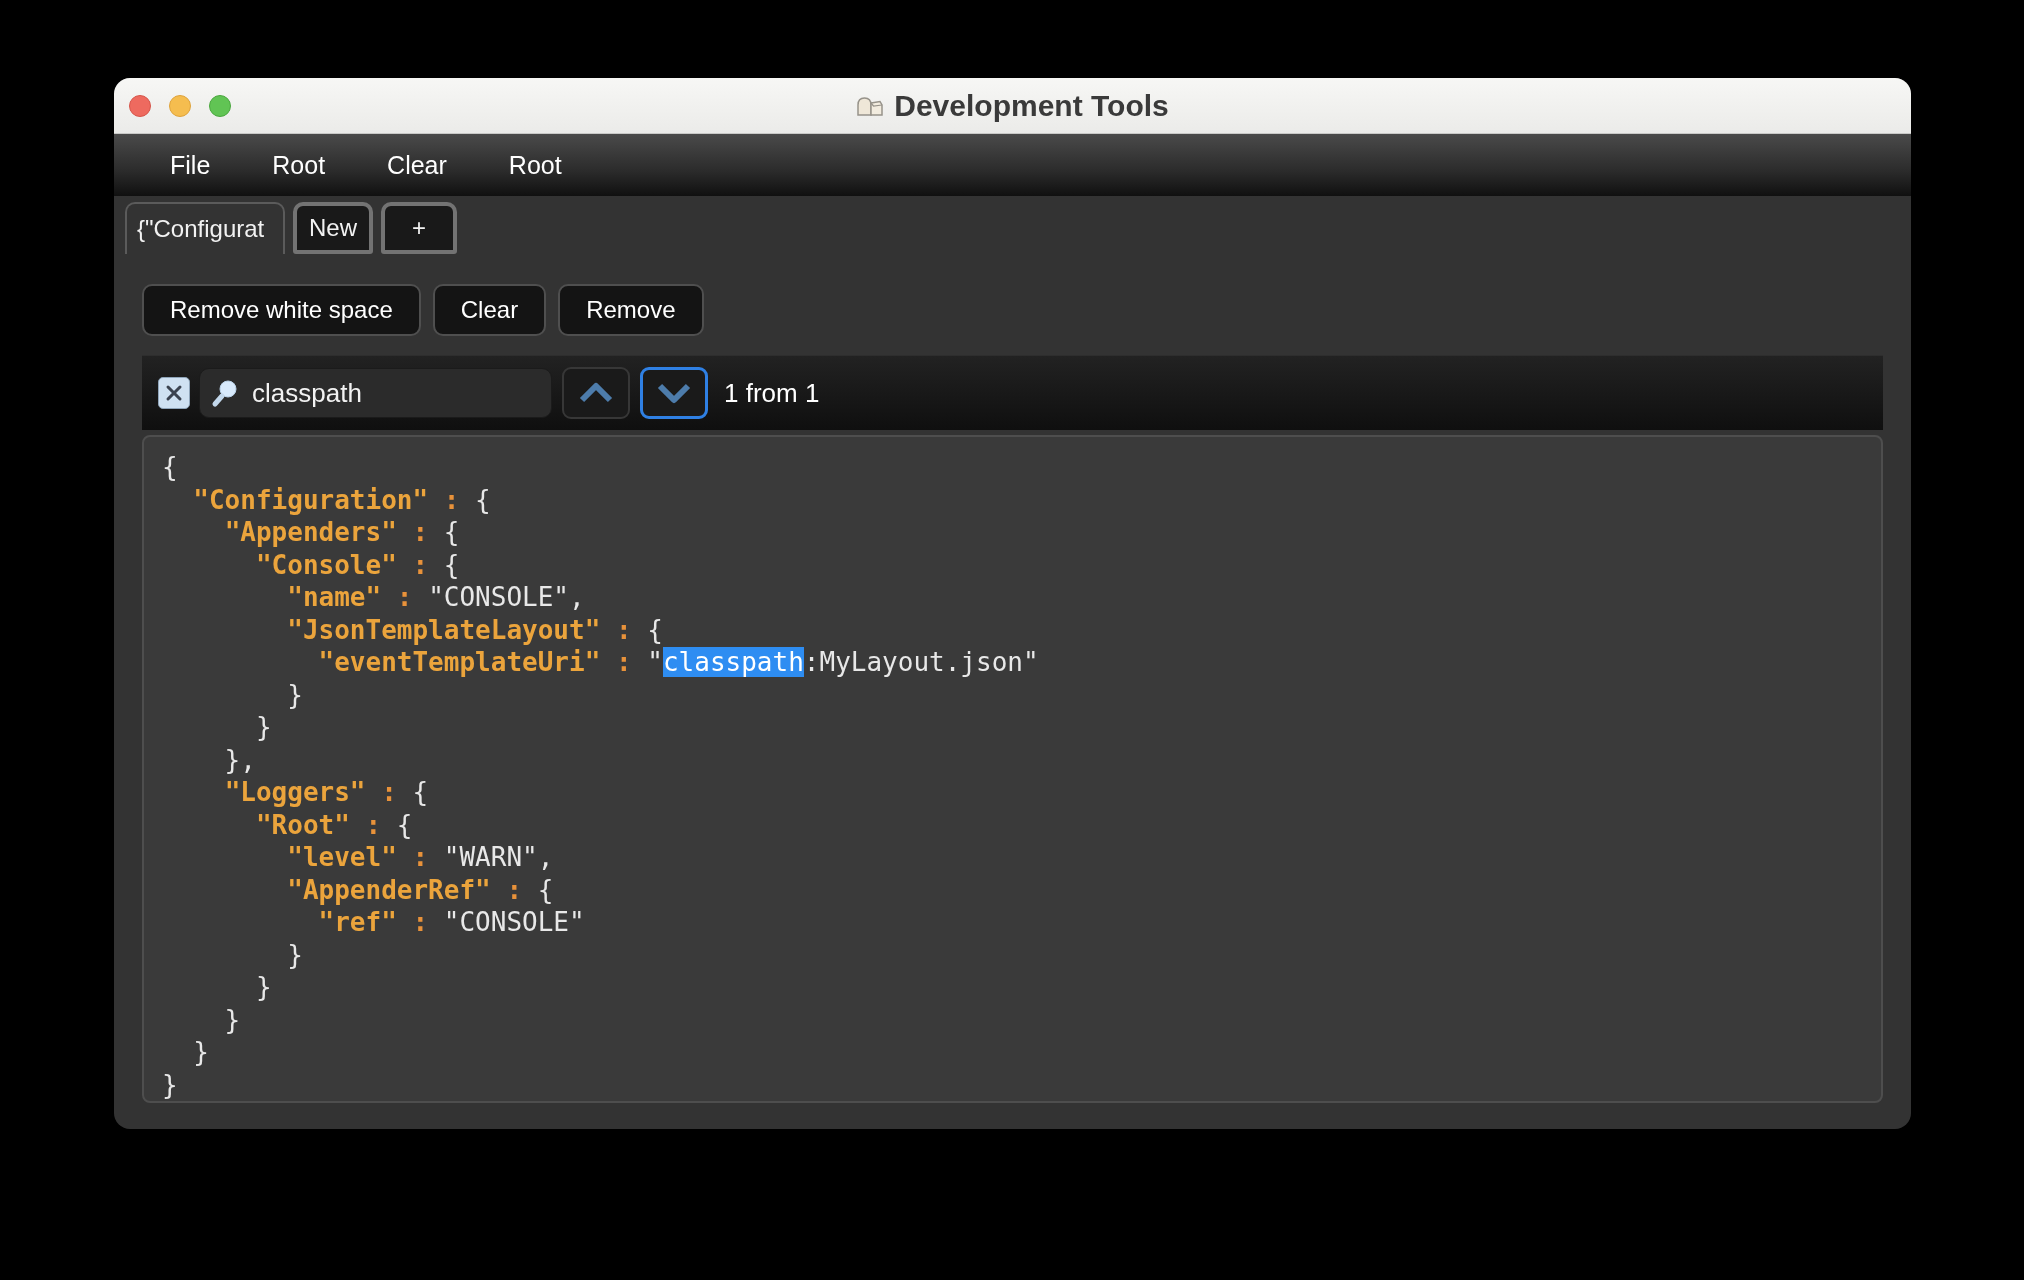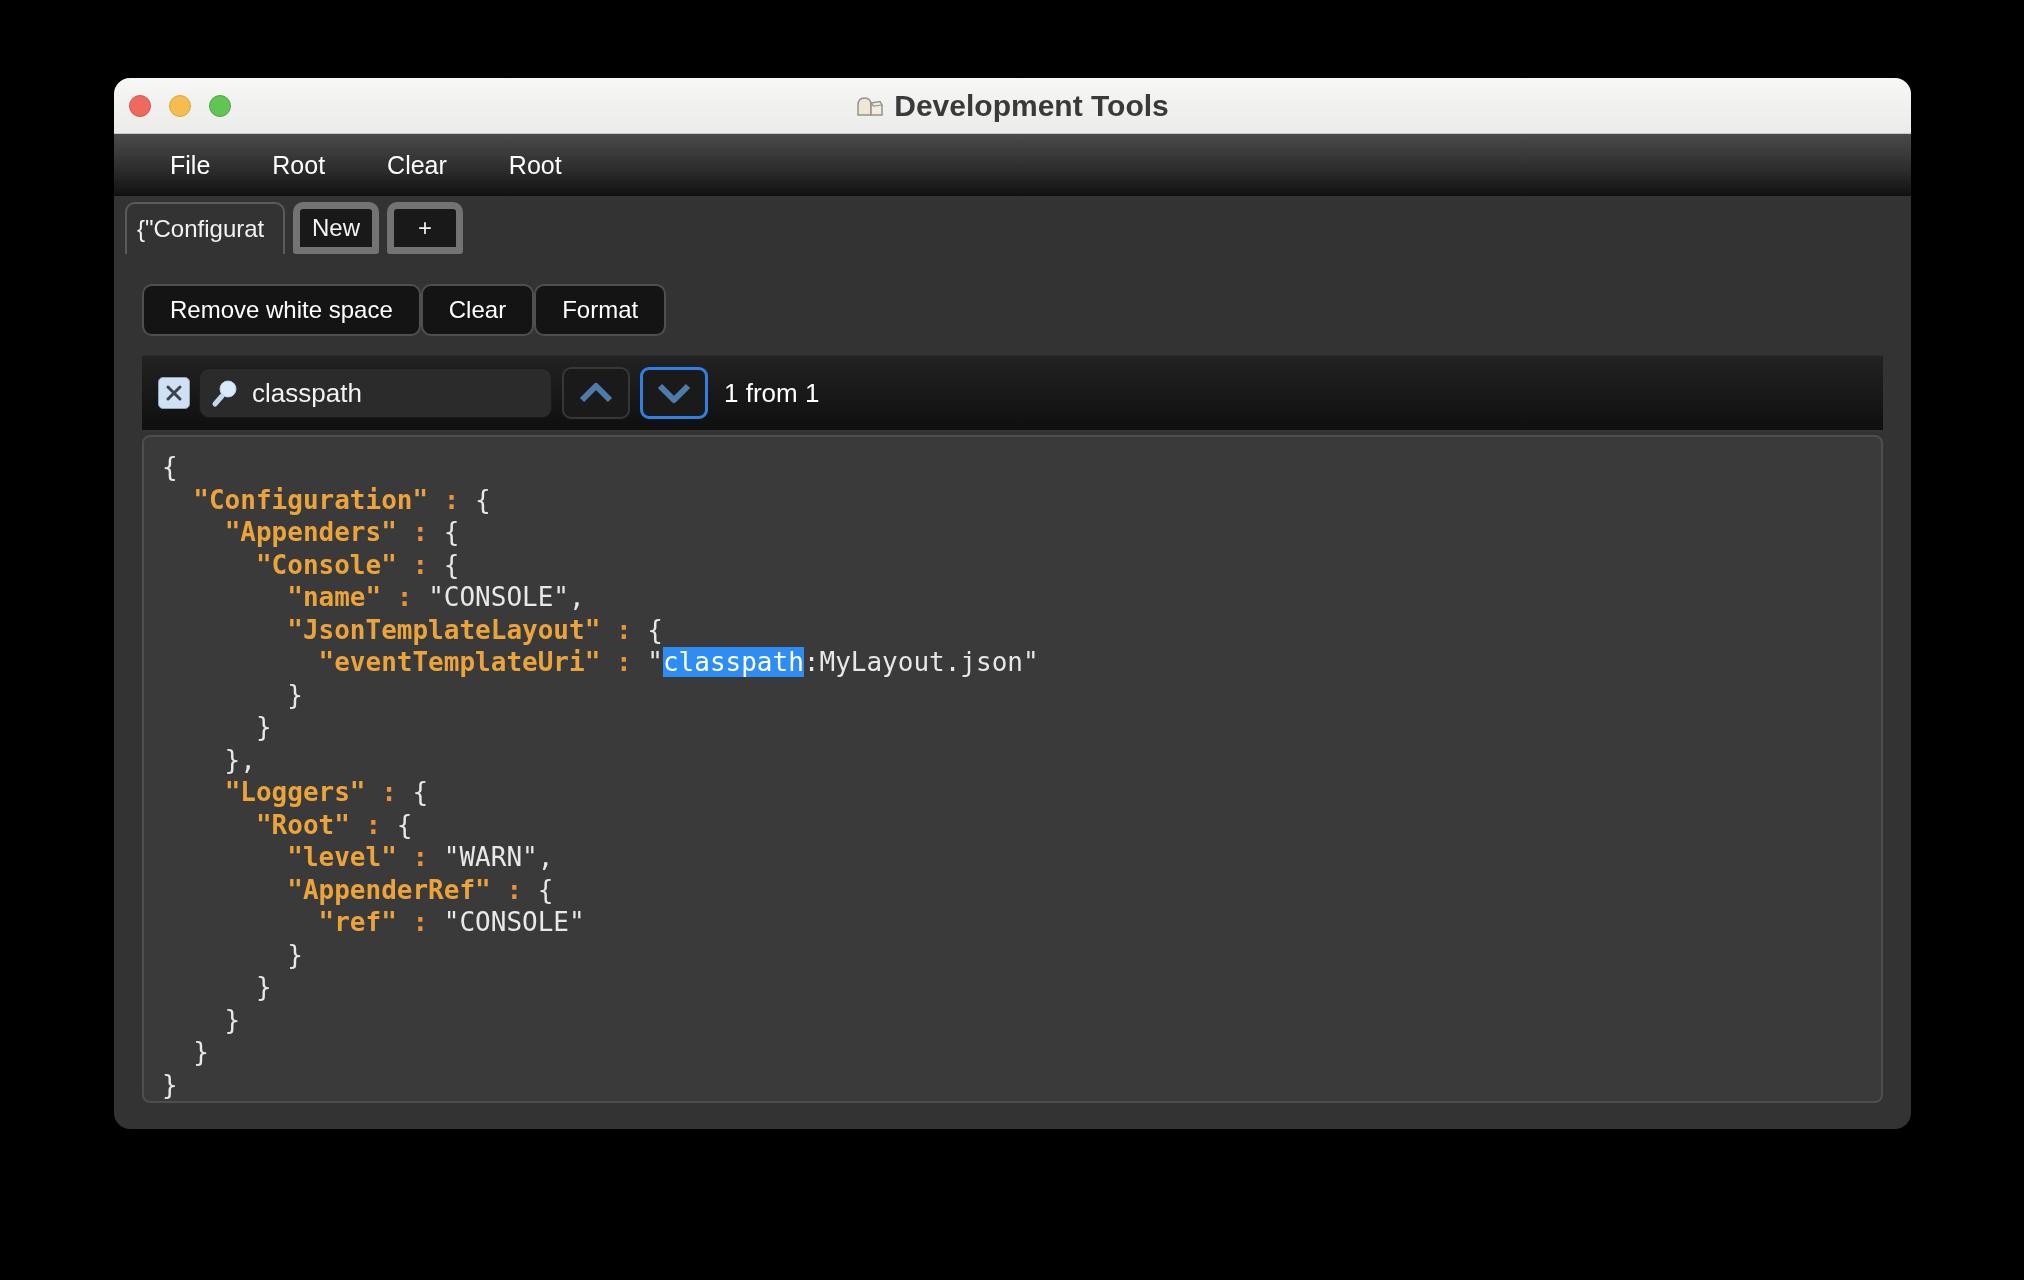--- a/index.html
+++ b/index.html
@@ -30,24 +30,24 @@
              display:flex; align-items:center; padding-left:56px;gap:28px; }
   .menu-item { color:#ffffff; font-size:25px; margin-right:34px; cursor:default; }
 
   
   .content { flex:1; display:flex; flex-direction:column; }
 
   .tabs { margin:6px 0 0 11px; display:flex; gap:8px; height:52px; }
   .tab { font-size:24px; color:#f2f2f2; display:flex; align-items:center; }
   .tab.active { width:160px; background:#333333; border:2px solid #5b5b5b; border-bottom:none;
                 border-radius:10px 10px 0 0; padding:0 10px; overflow:hidden; white-space:nowrap; }
-  .tab.inactive { min-width:76px; background:#191919; border:7px solid #737373;
+  .tab.inactive { min-width:76px; background:#191919; border:4px solid #737373;
                   border-radius:10px 10px 3px 3px; justify-content:center; padding:0 12px; }
 
-  .toolbar { margin:30px 0 0 28px; display:flex; }
+  .toolbar { margin:30px 0 0 28px; display:flex; gap:12px; }
   .btn { height:52px; background:#141414; border:2px solid #4f4f4f; border-radius:10px;
          color:#ffffff; font-size:24px; padding:0 26px; display:flex; align-items:center; }
 
   .searchbar { margin:19px 28px 0 28px; height:75px;
                background:linear-gradient(#222222,#0f0f0f);
                border-top:1px solid #2e2e2e;
                display:flex; align-items:center; padding-left:16px; }
   .close-search { width:32px; height:32px; background:#cfe1f2; border:1px solid #8fa5ba;
                   border-radius:5px; display:flex; align-items:center; justify-content:center;
                   flex:0 0 32px; }
@@ -107,21 +107,21 @@
 
       <div class="tabs">
           <div class="tab active">{"Configurat</div>
           <div class="tab inactive">New</div>
           <div class="tab inactive">+</div>
         </div>
 
       <div class="toolbar">
           <div class="btn">Remove white space</div>
           <div class="btn">Clear</div>
-          <div class="btn">Format</div>
+          <div class="btn">Remove</div>
         </div>
 
       <div class="searchbar">
         <div class="close-search">
           <svg width="18" height="18" viewBox="0 0 18 18">
             <line x1="3" y1="3" x2="15" y2="15" stroke="#3b4350" stroke-width="3" stroke-linecap="round"></line>
             <line x1="15" y1="3" x2="3" y2="15" stroke="#3b4350" stroke-width="3" stroke-linecap="round"></line>
           </svg>
         </div>
         <div class="search-input-wrap">

